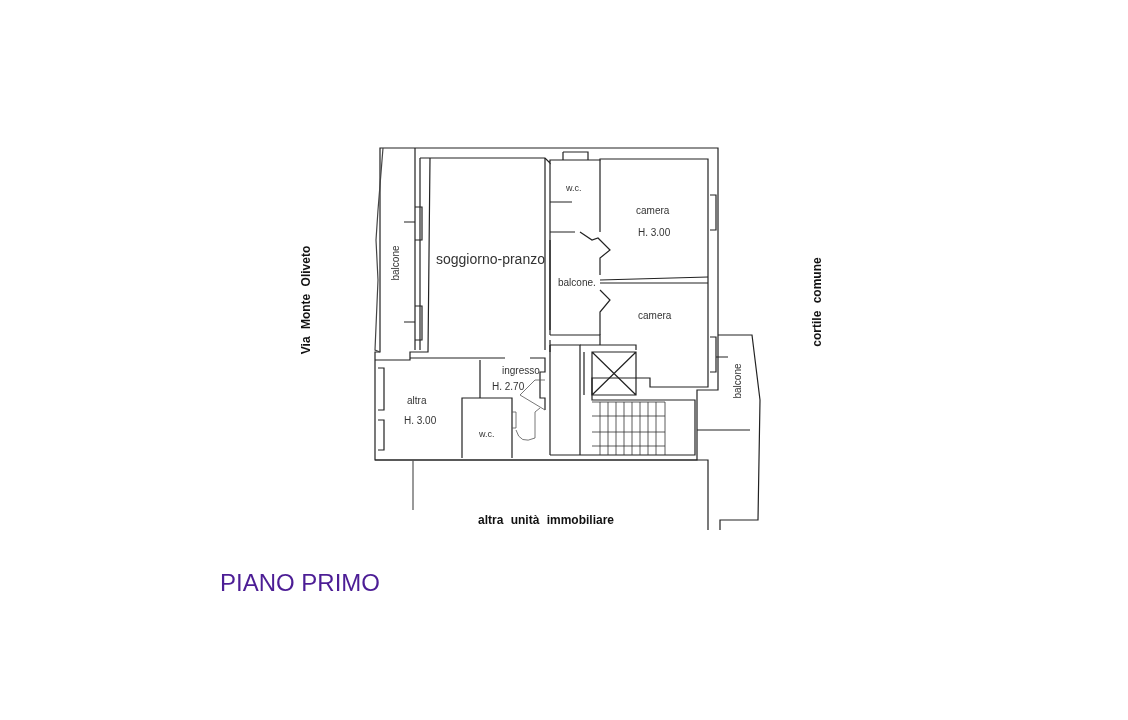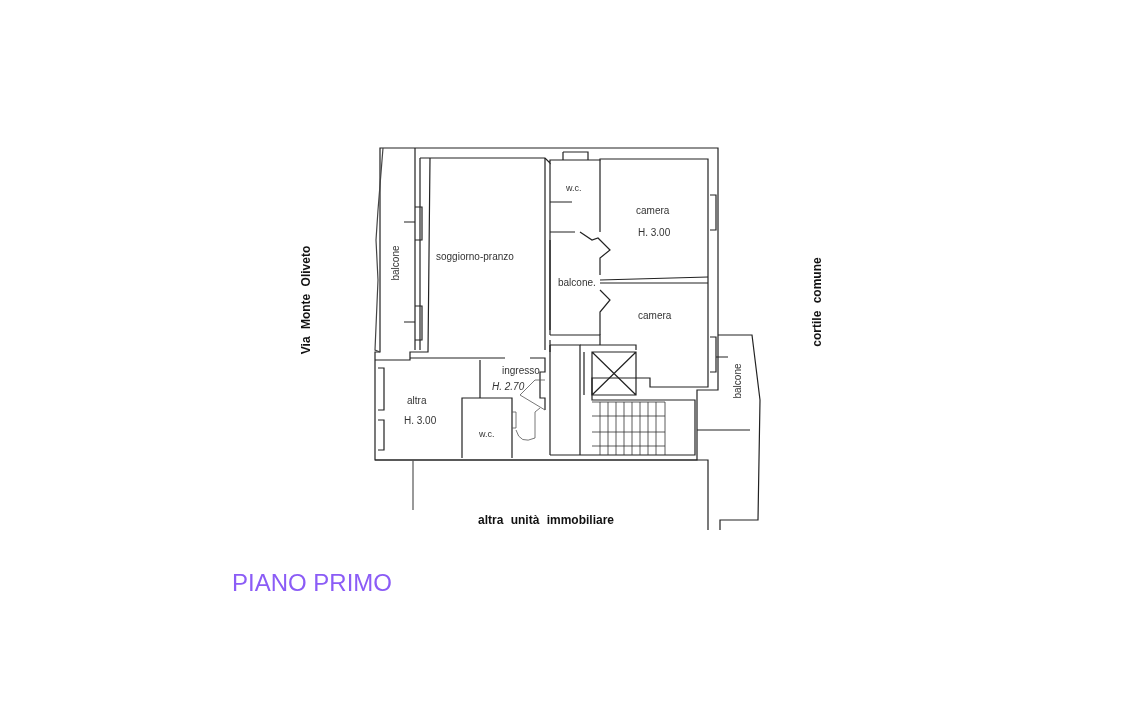--- a/index.html
+++ b/index.html
@@ -1,21 +1,21 @@
 <!DOCTYPE html>
 <html><head>
 <meta charset="utf-8">
 <style>
   html, body { margin:0; padding:0; background:#ffffff; }
   body { width:1128px; height:720px; position:relative; overflow:hidden; font-family:"Liberation Sans", sans-serif; }
   #plan { position:absolute; left:0; top:0; width:1128px; height:720px; }
   .lbl { position:absolute; font-family:"Liberation Sans", sans-serif; color:#333; font-size:10px; white-space:nowrap; line-height:1; }
   .lbl-bold { color:#111; font-size:12px; font-weight:bold; word-spacing:4px; }
   .rot-ccw { transform:rotate(-90deg); transform-origin:center center; }
-  .title { position:absolute; left:232px; top:571px; font-size:24px; color:#8b5cf6; font-family:"Liberation Sans", sans-serif; line-height:1; }
+  .title { position:absolute; left:220px; top:571px; font-size:24px; color:#4c1d95; font-family:"Liberation Sans", sans-serif; line-height:1; }
 </style>
 </head>
 <body>
 
 <svg id="plan" viewBox="0 0 1128 720" xmlns="http://www.w3.org/2000/svg">
   <g fill="none" stroke="#222" stroke-width="1.2">
 
     <path d="M380 148 L718 148 L718 390 L697 390 L697 460 L375 460 L375 352 L380 352 Z"></path>
 
     <path d="M430 158 L545 158 L550 163 L550 160 L600 160 L600 159 L708 159 L708 387 L650 387 L650 378 L592 378 L592 400 L695 400 L695 455 L550 455"></path>
@@ -52,28 +52,28 @@
     <path d="M378 368 L384 368 L384 410 L378 410 M378 420 L384 420 L384 450 L378 450"></path>
 
     <path d="M375 460 L708 460 L708 530"></path>
     <path d="M413 460 L413 510" stroke="#555"></path>
 
     <path d="M718 335 L752 335 L760 400 L758 520 L720 520 L720 530"></path>
     <path d="M697 430 L750 430"></path>
   </g>
 </svg>
 
-<div class="lbl" style="left:436px;top:252px;font-size:10px;">soggiorno-pranzo</div>
+<div class="lbl" style="left:436px;top:252px;font-size:14px;">soggiorno-pranzo</div>
 <div class="lbl" style="left:566px;top:184px;font-size:9px;">w.c.</div>
 <div class="lbl" style="left:636px;top:206px;">camera</div>
 <div class="lbl" style="left:638px;top:228px;">H. 3.00</div>
 <div class="lbl" style="left:558px;top:278px;">balcone.</div>
 <div class="lbl" style="left:638px;top:311px;">camera</div>
 <div class="lbl" style="left:490px;top:366px;margin-left:12px;">ingresso</div>
-<div class="lbl" style="left:492px;top:382px;font-style:italic;">H. 2.70</div>
+<div class="lbl" style="left:492px;top:382px;">H. 2.70</div>
 <div class="lbl" style="left:407px;top:396px;">altra</div>
 <div class="lbl" style="left:404px;top:416px;">H. 3.00</div>
 <div class="lbl" style="left:479px;top:430px;font-size:9px;">w.c.</div>
 <div class="lbl rot-ccw" style="left:378px;top:258px;">balcone</div>
 <div class="lbl rot-ccw" style="left:720px;top:376px;">balcone</div>
 
 <div class="lbl lbl-bold rot-ccw" style="left:252px;top:294px;">Via  Monte  Oliveto</div>
 <div class="lbl lbl-bold rot-ccw" style="left:772px;top:296px;">cortile  comune</div>
 <div class="lbl lbl-bold" style="left:478px;top:514px;">altra  unità  immobiliare</div>
 

